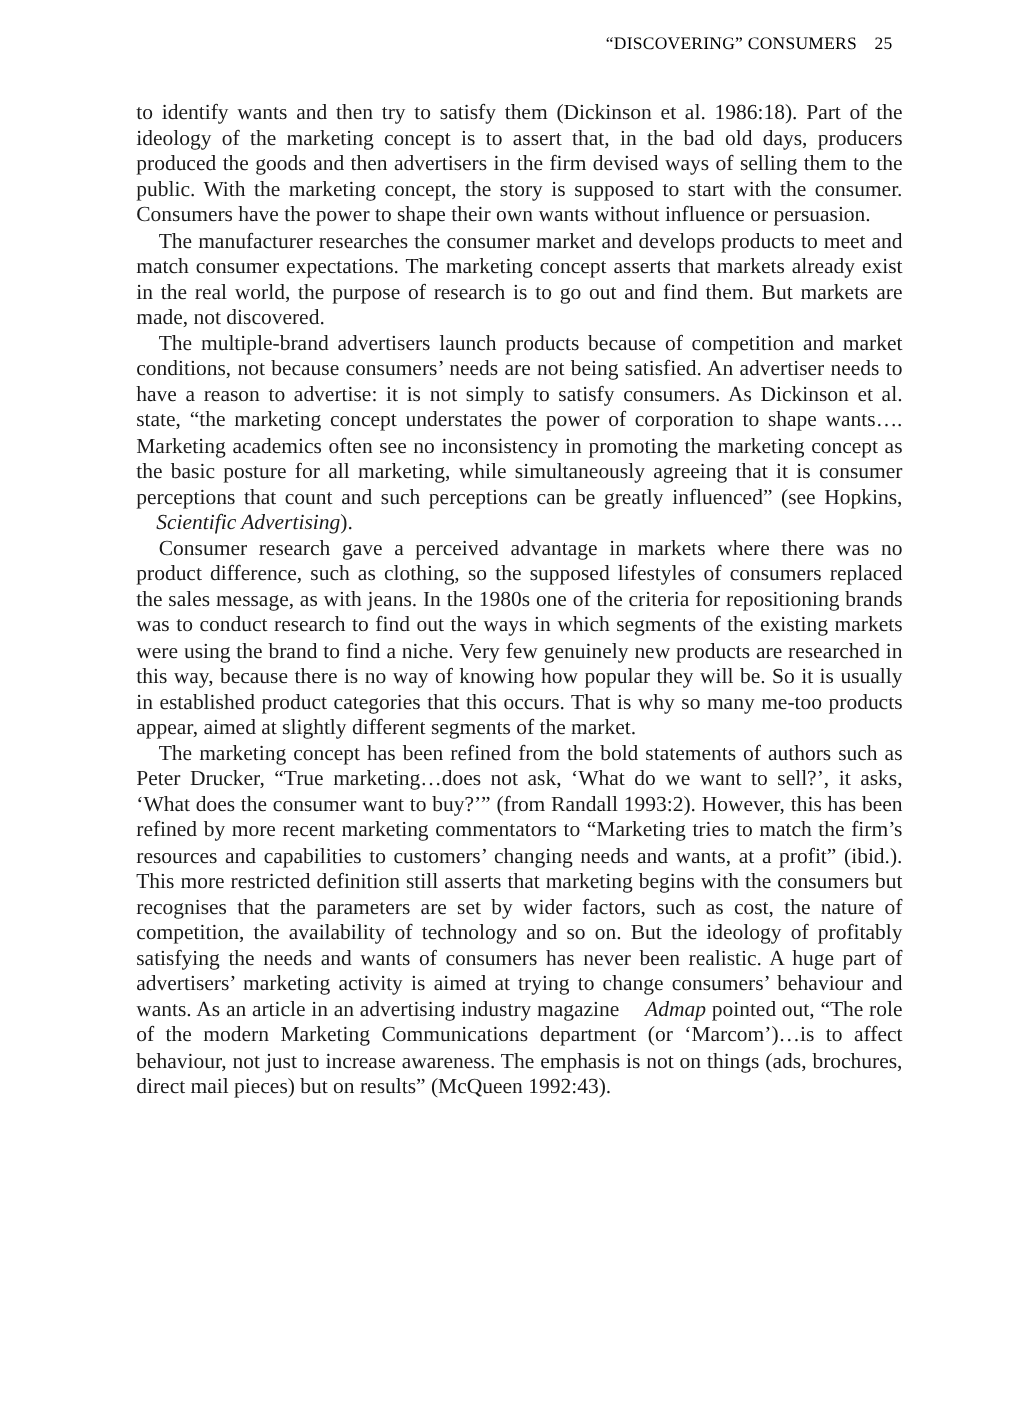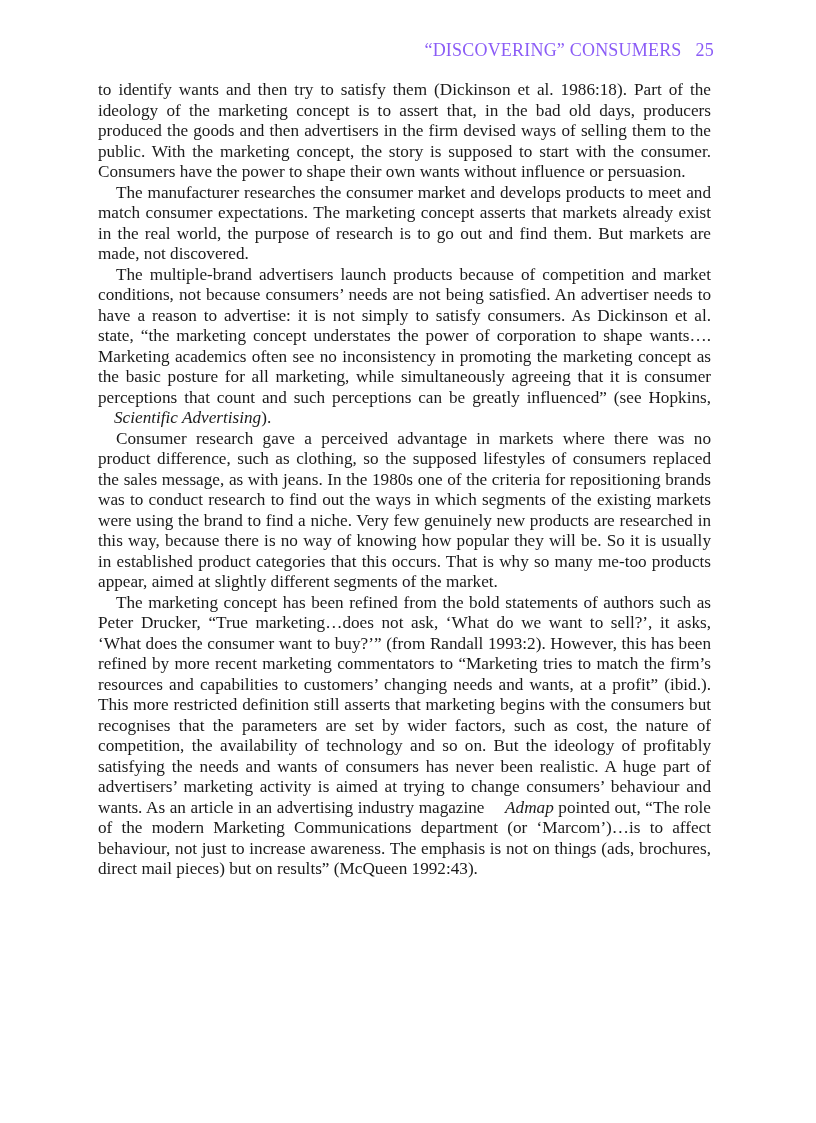--- a/index.html
+++ b/index.html
@@ -10,34 +10,34 @@
     body {
       width: 816px;
       height: 1123px;
       position: relative;
       overflow: hidden;
       font-family: "Liberation Serif", "DejaVu Serif", serif;
       color: #1a1a1a;
     }
     .running-head {
       position: absolute;
-      top: 40px;
+      top: 28px;
       right: 102px;
-      font-size: 18px;
+      font-size: 14px;
       letter-spacing: 0.2px;
-      color: #8b5cf6;
+      color: #000000;
       white-space: nowrap;
     }
     .running-head .page-number {
       margin-left: 14px;
     }
     .body-text {
       position: absolute;
       top: 80px;
-      left: 98px;
+      left: 109px;
       width: 613px;
       font-size: 17.2px;
       line-height: 20.5px;
     }
     .body-text p {
       margin: 0;
       text-align: justify;
       text-indent: 18px;
     }
     .body-text p.first {

